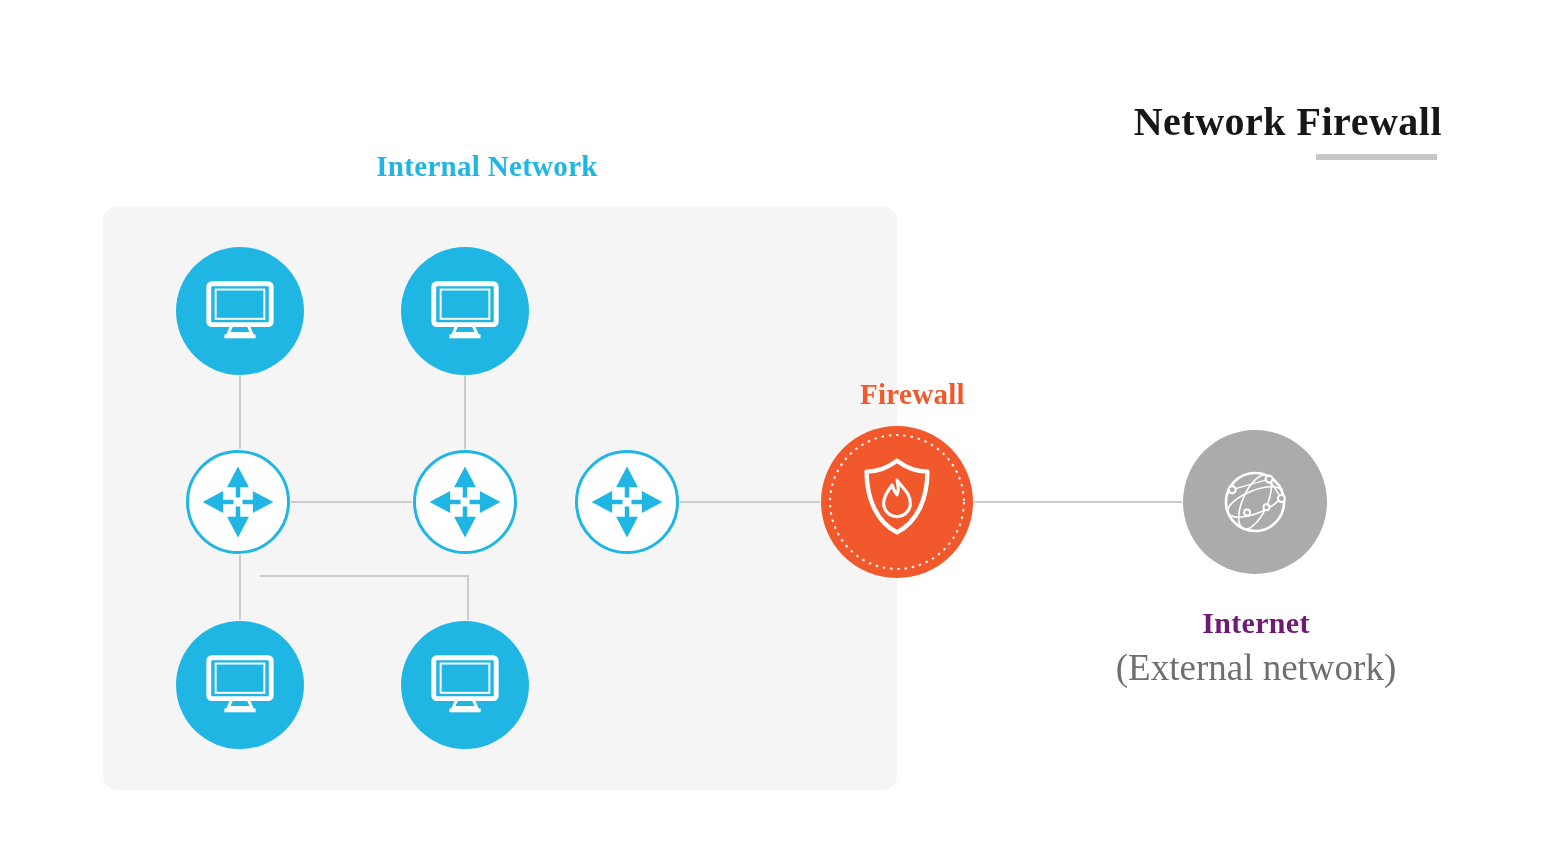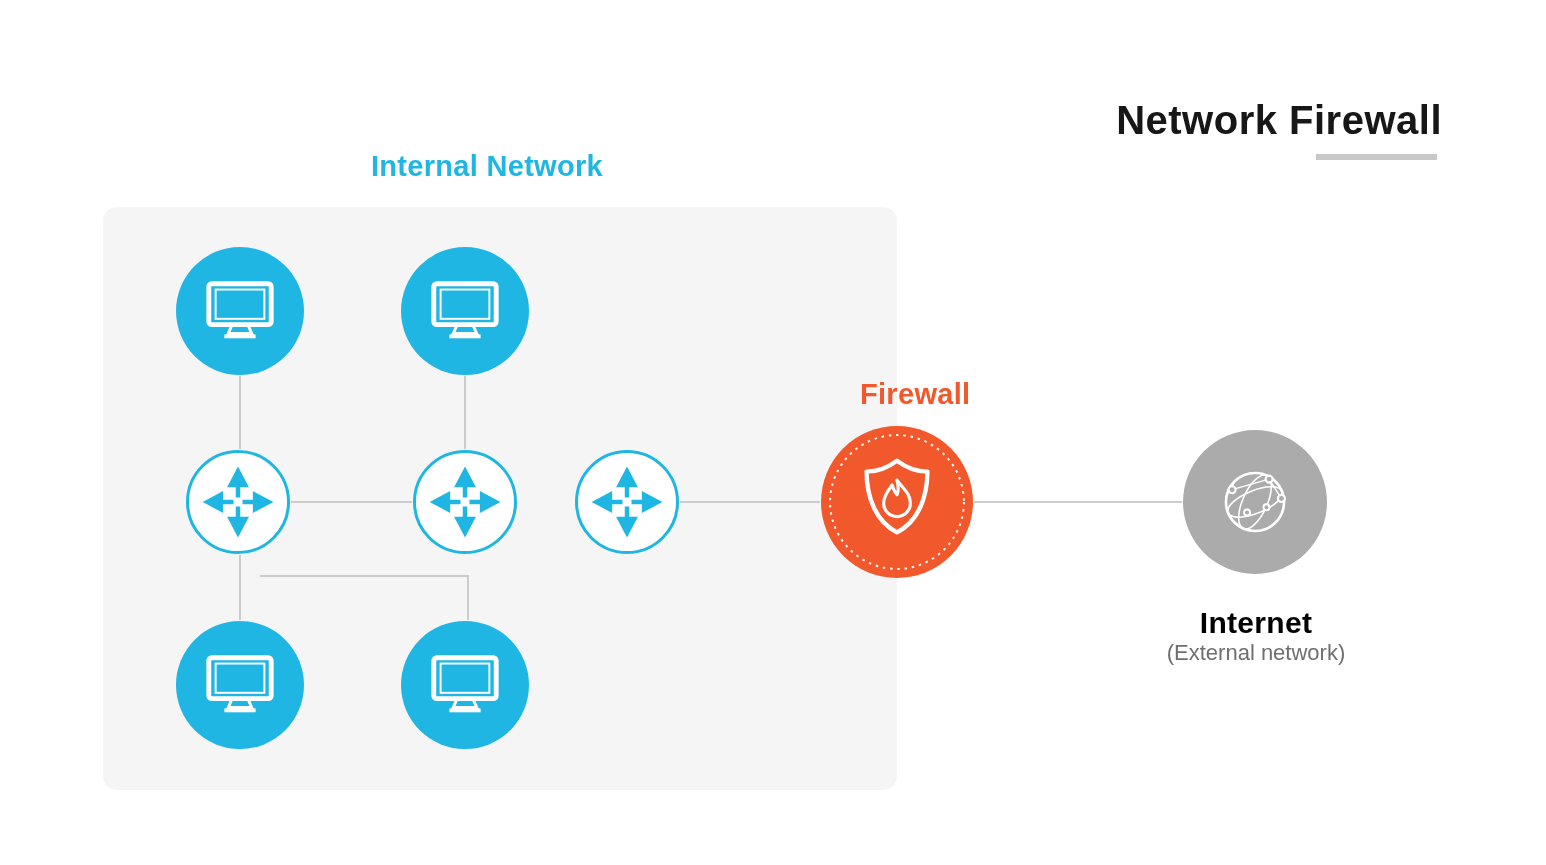--- a/index.html
+++ b/index.html
@@ -1,18 +1,18 @@
 <!DOCTYPE html>
 <html><head>
 <meta charset="utf-8">
 <style>
   html,body { margin:0; padding:0; background:#ffffff; }
   .canvas {
     position:relative; width:1546px; height:865px; background:#ffffff;
-    font-family:Liberation Sans, sans-serif; overflow:hidden;
+    font-family:Liberation Serif, serif; overflow:hidden;
   }
   .page-title {
     position:absolute; left:1050px; top:98px; width:392px;
     font-size:40px; font-weight:800; color:#171717; letter-spacing:.5px;
     text-align:right;
   }
   .title-underline {
     position:absolute; left:1316px; top:154px; width:121px; height:6px;
     background:#c8c8c8;
   }
@@ -25,22 +25,22 @@
     text-align:center; font-size:29px; font-weight:800; color:#1fb6e4;
     letter-spacing:.3px;
   }
   .firewall-label {
     position:absolute; left:860px; top:378px; width:250px; text-align:left;
     font-size:29px; font-weight:800; color:#f1582c; letter-spacing:.3px;
   }
   .internet-labels {
     position:absolute; left:1103px; top:606px; width:306px; text-align:center;
   }
-  .internet-title { font-size:30px; font-weight:800; color:#000000; letter-spacing:.3px; }
-  .internet-sub { font-size:22px; font-weight:400; color:#6f6f6f; }
+  .internet-title { font-size:30px; font-weight:800; color:#701a75; letter-spacing:.3px; }
+  .internet-sub { font-size:37px; font-weight:400; color:#6f6f6f; margin-top:6px; }
 
   .lines-svg { position:absolute; left:0; top:0; pointer-events:none; }
 
   .node {
     position:absolute; border-radius:50%;
     display:flex; align-items:center; justify-content:center;
   }
   .computer { width:128px; height:128px; background:#1fb6e4; }
   .router   { width:104px; height:104px; background:#ffffff; border:3px solid #1fb6e4; box-sizing:border-box; }
   .firewall-node { width:152px; height:152px; background:#f1582c; }

